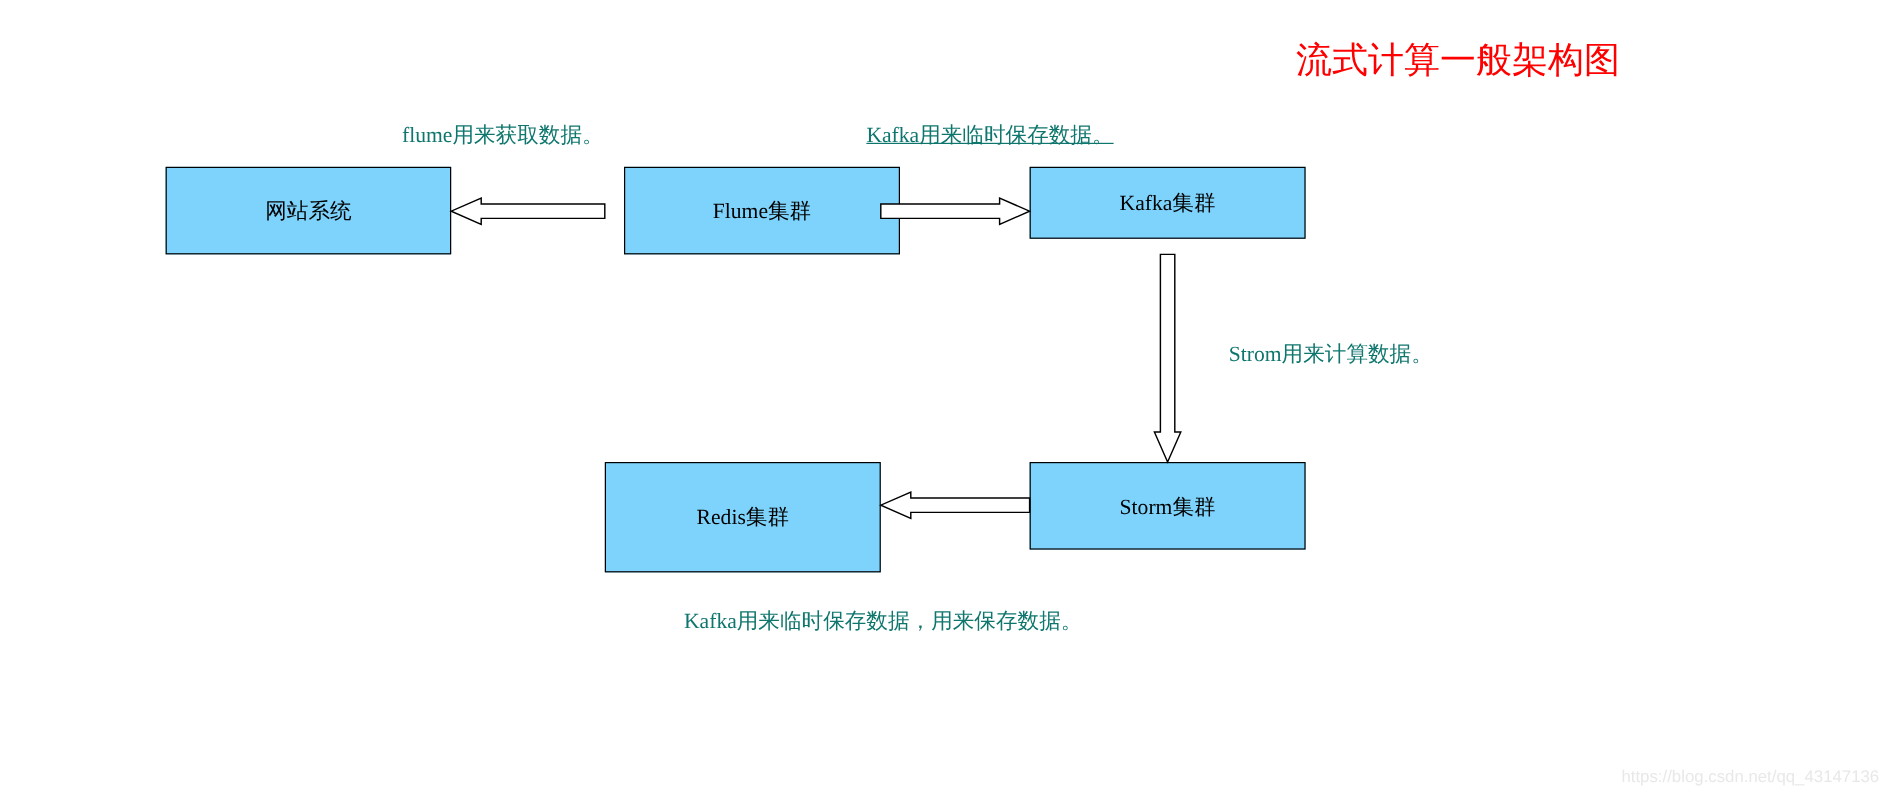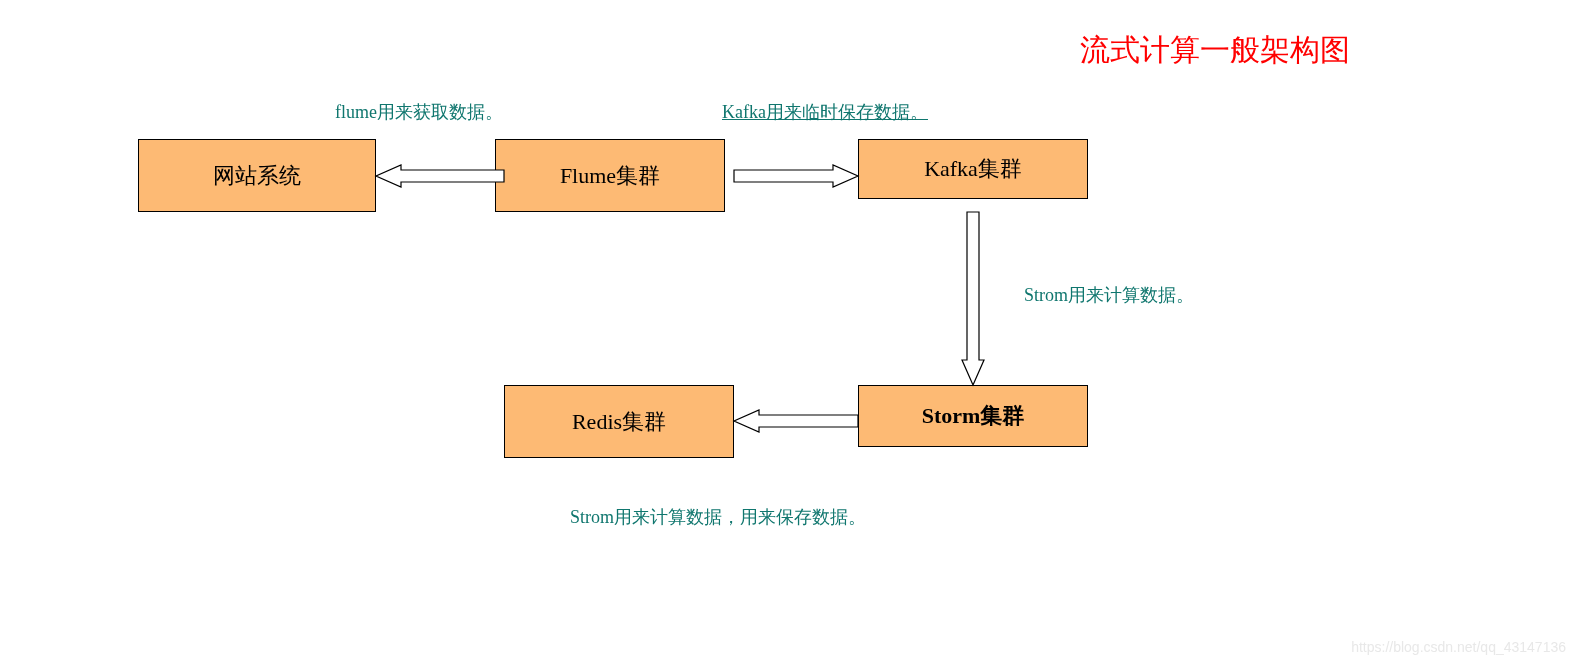--- a/index.html
+++ b/index.html
@@ -15,22 +15,22 @@
       color: #ff0000;
       font-size: 30px;
       font-family: Liberation Mono, monospace;
     }
     .box {
       position: absolute;
       border: 1.5px solid #000;
       display: flex;
       align-items: center;
       justify-content: center;
-      font-size: 22px;
-      background: #fdba74;
+      font-size: 18px;
+      background: #7dd3fc;
     }
     .caption {
       position: absolute;
       font-size: 18px;
       color: #0f766e;
     }
     .watermark {
       position: absolute;
       color: #e8e8e8;
       font-size: 14px;
@@ -45,31 +45,31 @@
 <body>
 
 <div class="title" style="left:1080px; top:30px;">流式计算一般架构图</div>
 
 <div class="caption" style="left:335px; top:100px;">flume用来获取数据。</div>
 
 <div class="caption" style="left:722px; top:100px;text-decoration:underline;">Kafka用来临时保存数据。</div>
 
 <div class="caption" style="left:1024px; top:283px;">Strom用来计算数据。</div>
 
-<div class="caption" style="left:570px; top:505px;">Strom用来计算数据，用来保存数据。</div>
+<div class="caption" style="left:570px; top:505px;">Kafka用来临时保存数据，用来保存数据。</div>
 
 <div class="box" style="left:138px; top:139px; width:238px; height:73px;">网站系统</div>
 
-<div class="box" style="left:495px; top:139px; width:230px; height:73px;">Flume集群</div>
+<div class="box" style="left:520px; top:139px; width:230px; height:73px;">Flume集群</div>
 
 <div class="box" style="left:858px; top:139px; width:230px; height:60px;">Kafka集群</div>
 
-<div class="box" style="left:858px; top:385px; width:230px; height:62px;font-weight:bold;">Storm集群</div>
+<div class="box" style="left:858px; top:385px; width:230px; height:73px;">Storm集群</div>
 
-<div class="box" style="left:504px; top:385px; width:230px; height:73px;">Redis集群</div>
+<div class="box" style="left:504px; top:385px; width:230px; height:92px;">Redis集群</div>
 
 <svg class="arrow" style="left:376px; top:165px; width:128px; height:22px;">
   <path d="M 128 5 L 25 5 L 25 0 L 0 11 L 25 22 L 25 17 L 128 17 Z" fill="#fff" stroke="#000" stroke-width="1.2"></path>
 </svg>
 
 <svg class="arrow" style="left:734px; top:165px; width:124px; height:22px;">
   <path d="M 0 5 L 99 5 L 99 0 L 124 11 L 99 22 L 99 17 L 0 17 Z" fill="#fff" stroke="#000" stroke-width="1.2"></path>
 </svg>
 
 <svg class="arrow" style="left:962px; top:212px; width:22px; height:173px;">

